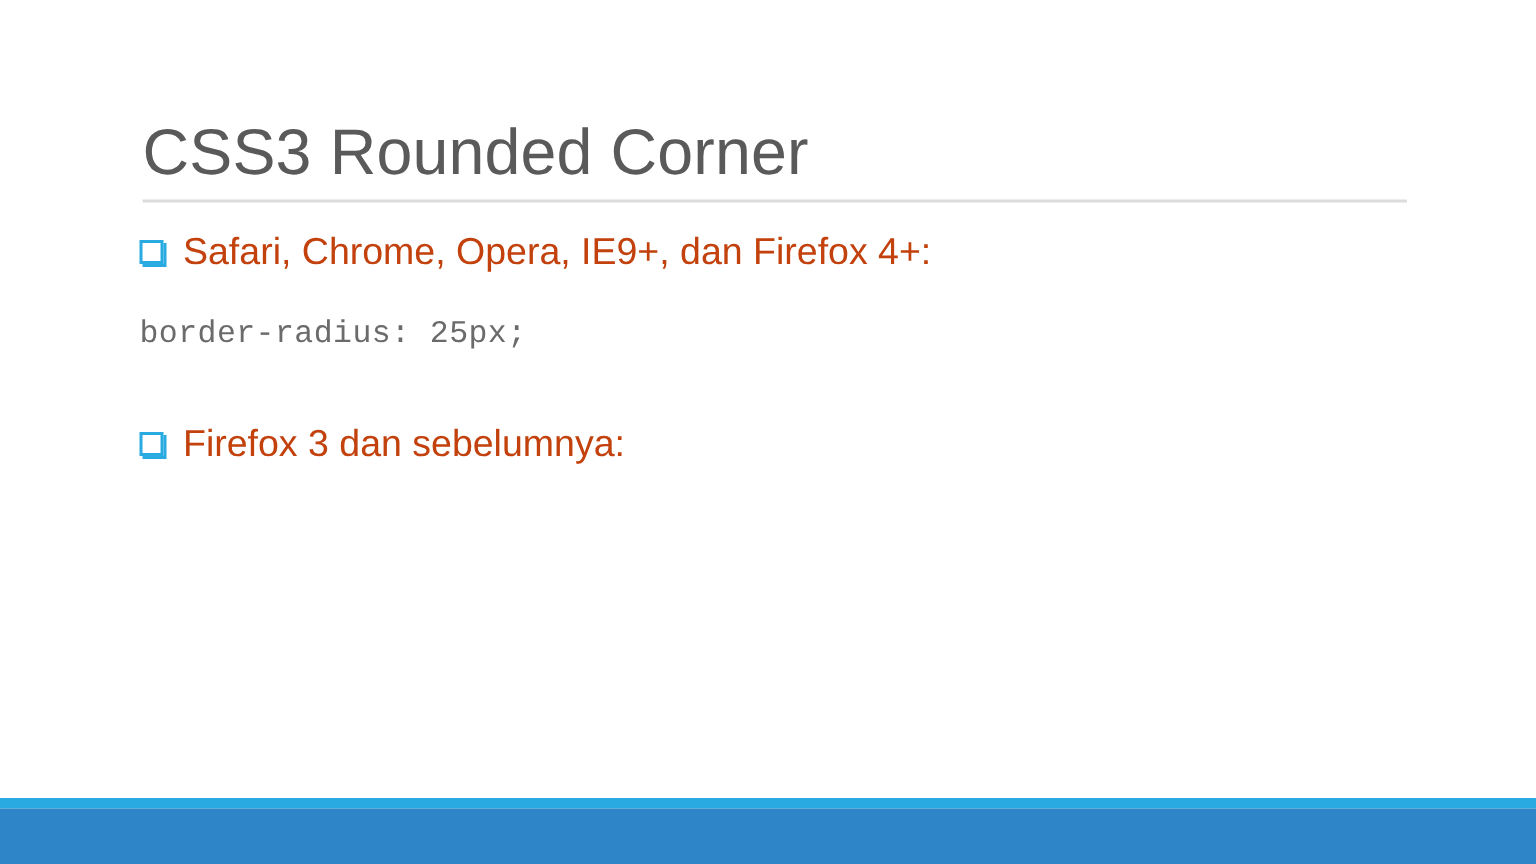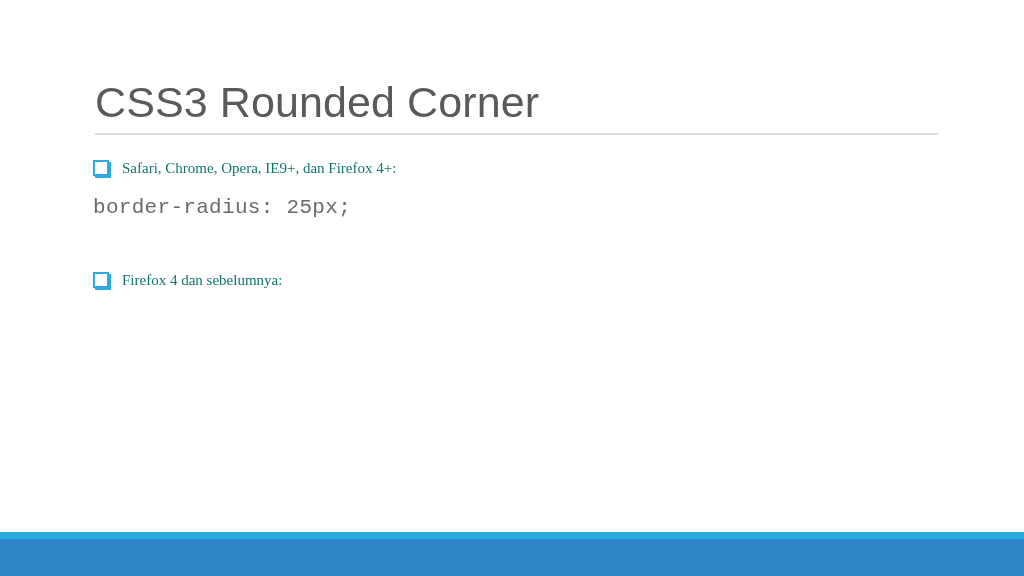--- a/index.html
+++ b/index.html
@@ -60,30 +60,30 @@
     height: 16px;
     margin-top: 5px;
     box-sizing: border-box;
     border: 2px solid #29abe2;
     background: #ffffff;
     box-shadow: 2px 2px 0 0 #29abe2;
   }
   .bullet-text {
     flex: 0 0 auto;
     margin-left: 13px;
-    font-family: Liberation Serif, serif;
-    font-size: 15px;
+    font-family: Liberation Sans, sans-serif;
+    font-size: 25px;
     font-weight: 400;
-    color: #0f766e;
+    color: #c2410c;
     line-height: 26px;
     white-space: pre;
   }
 
   .code-row {
-    margin-top: 8px;
+    margin-top: 24px;
     height: 38px;
   }
   .code-text {
     font-family: "Liberation Mono", "DejaVu Sans Mono", monospace;
     font-size: 21px;
     font-weight: 400;
     color: #6b6b6b;
     line-height: 30px;
     white-space: pre;
     letter-spacing: 0.3px;
@@ -129,21 +129,21 @@
     </div>
 
     <div class="code-row">
       <span class="code-text">border-radius: 25px;</span>
     </div>
 
     <div class="gap-block"></div>
 
     <div class="bullet-row">
       <span class="bullet-marker"></span>
-      <span class="bullet-text">Firefox 4 dan sebelumnya:</span>
+      <span class="bullet-text">Firefox 3 dan sebelumnya:</span>
     </div>
 
 
   </div>
 
   <div class="bottom-bar-light"></div>
   <div class="bottom-bar-dark"></div>
 
 </div>
 

